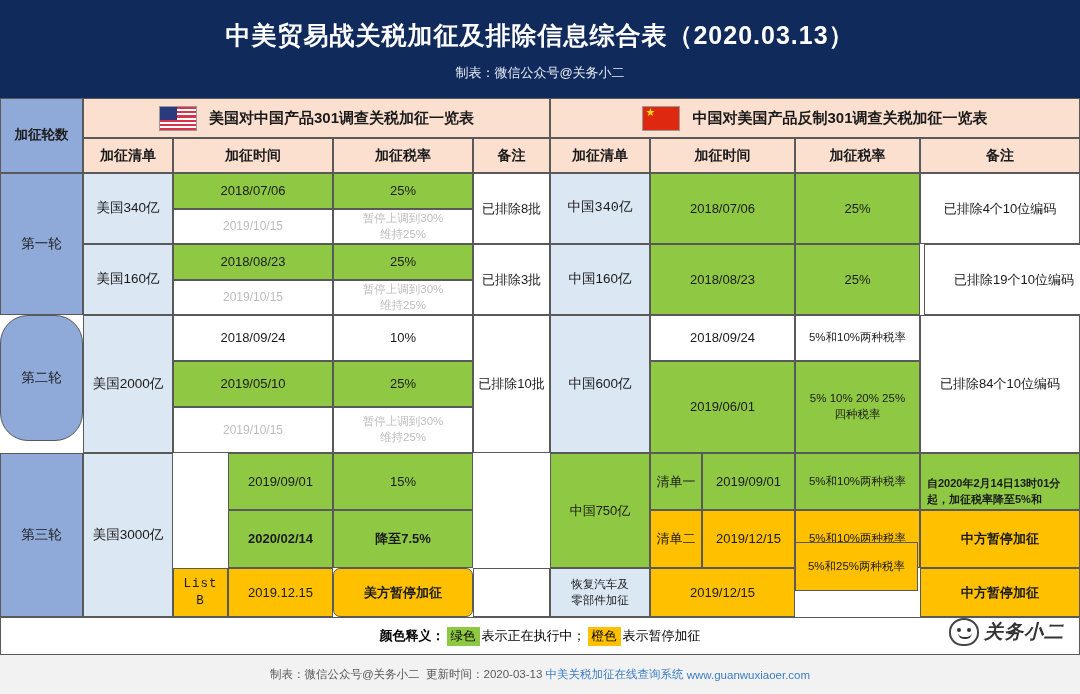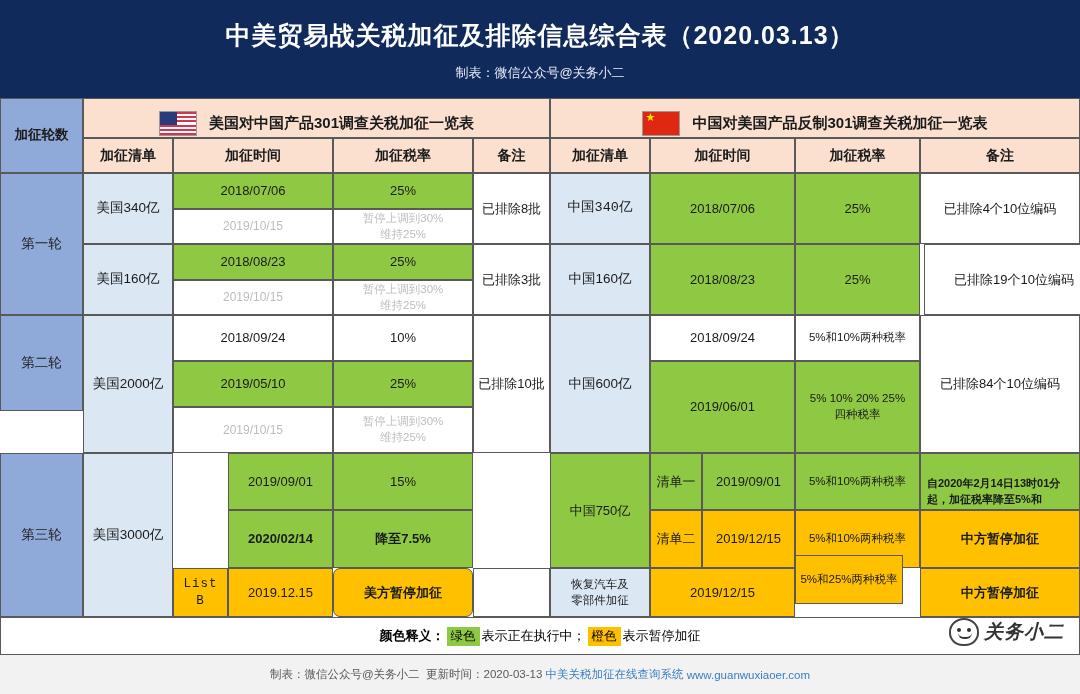--- a/index.html
+++ b/index.html
@@ -43,21 +43,21 @@
   .grid { position:absolute; left:0; top:98px; width:1080px; height:519px; z-index:10; }
   .cell {
     position:absolute;
     border:1px solid #595959;
     display:flex; align-items:center; justify-content:center;
     text-align:center; font-size:13px; color:#1a1a1a;
     line-height:1.35; overflow:hidden; padding:1px 3px;
   }
   .c-roundhdr  { background:#8FA9D8; font-weight:bold; font-size:13.5px; }
   .c-round     { background:#8FA9D8; font-size:13.5px; }
-  .c-grouphdr  { background:#FBE0D0; font-weight:bold; font-size:15px;align-items:flex-end; }
+  .c-grouphdr  { background:#FBE0D0; font-weight:bold; font-size:15px; }
   .c-colhdr    { background:#FBE0D0; font-weight:bold; font-size:14px; }
   .c-list      { background:#DCE7F4; font-size:13.5px; }
   .c-green     { background:#8FC943; }
   .c-orange    { background:#FFC000; }
   .c-white     { background:#FFFFFF; }
   .c-muted     { background:#FFFFFF; color:#BDBDBD; font-size:12px; }
   .c-muted-r   { background:#FFFFFF; color:#BDBDBD; font-size:11.5px; }
   .bold        { font-weight:bold; }
   .small       { font-size:11.5px; }
   .xsmall      { font-size:11px; }
@@ -180,21 +180,21 @@
     <div class="cell c-list" style="left:550px;top:75px;width:100px;height:71px;font-family:Liberation Mono, monospace;">中国340亿</div>
     <div class="cell c-green" style="left:650px;top:75px;width:145px;height:71px;">2018/07/06</div>
     <div class="cell c-green" style="left:795px;top:75px;width:125px;height:71px;">25%</div>
     <div class="cell c-white" style="left:920px;top:75px;width:160px;height:71px;">已排除4个10位编码</div>
 
     <div class="cell c-list" style="left:550px;top:146px;width:100px;height:71px;">中国160亿</div>
     <div class="cell c-green" style="left:650px;top:146px;width:145px;height:71px;">2018/08/23</div>
     <div class="cell c-green" style="left:795px;top:146px;width:125px;height:71px;">25%</div>
     <div class="cell c-white" style="left:924px;top:146px;width:180px;height:71px;">已排除19个10位编码</div>
 
-    <div class="cell c-round" style="left:0;top:217px;width:83px;height:96px;">第二轮</div>
+    <div class="cell c-round" style="left:0;top:217px;width:83px;height:126px;border-radius:28px;">第二轮</div>
 
     <div class="cell c-list" style="left:83px;top:217px;width:90px;height:138px;">美国2000亿</div>
     <div class="cell c-white" style="left:173px;top:217px;width:160px;height:46px;">2018/09/24</div>
     <div class="cell c-white" style="left:333px;top:217px;width:140px;height:46px;">10%</div>
     <div class="cell c-green" style="left:173px;top:263px;width:160px;height:46px;">2019/05/10</div>
     <div class="cell c-green" style="left:333px;top:263px;width:140px;height:46px;">25%</div>
     <div class="cell c-muted" style="left:173px;top:309px;width:160px;height:46px;">2019/10/15</div>
     <div class="cell c-muted-r" style="left:333px;top:309px;width:140px;height:46px;white-space:pre-line;">暂停上调到30%
 维持25%</div>
     <div class="cell c-white" style="left:473px;top:217px;width:77px;height:138px;">已排除10批</div>
@@ -226,21 +226,21 @@
     <div class="cell c-green bold leftal xsmall" style="left:920px;top:355px;width:160px;height:57px;line-height:1.45;display:block;padding:22px 5px 0 6px;">自2020年2月14日13时01分起，加征税率降至5%和2.5%。</div>
 
     <div class="cell c-orange" style="left:650px;top:412px;width:52px;height:58px;">清单二</div>
     <div class="cell c-orange" style="left:702px;top:412px;width:93px;height:58px;">2019/12/15</div>
     <div class="cell c-orange small" style="left:795px;top:412px;width:125px;height:58px;">5%和10%两种税率</div>
     <div class="cell c-orange bold" style="left:920px;top:412px;width:160px;height:58px;">中方暂停加征</div>
 
     <div class="cell c-list small" style="left:550px;top:470px;width:100px;height:49px;white-space:pre-line;">恢复汽车及
 零部件加征</div>
     <div class="cell c-orange" style="left:650px;top:470px;width:145px;height:49px;">2019/12/15</div>
-    <div class="cell c-orange small" style="left:795px;top:444px;width:108px;height:49px;margin-top:13px;">5%和25%两种税率</div>
+    <div class="cell c-orange small" style="left:795px;top:444px;width:123px;height:49px;">5%和25%两种税率</div>
     <div class="cell c-orange bold" style="left:920px;top:470px;width:160px;height:49px;">中方暂停加征</div>
   </div>
 
   <div class="legend">
     <span><b>颜色释义：</b><span class="chip chip-g">绿色</span><span>表示正在执行中；</span><span class="chip chip-o">橙色</span><span>表示暂停加征</span></span>
   </div>
 
   <div class="logo">
     <div class="face">
         <div class="mouth"></div>

